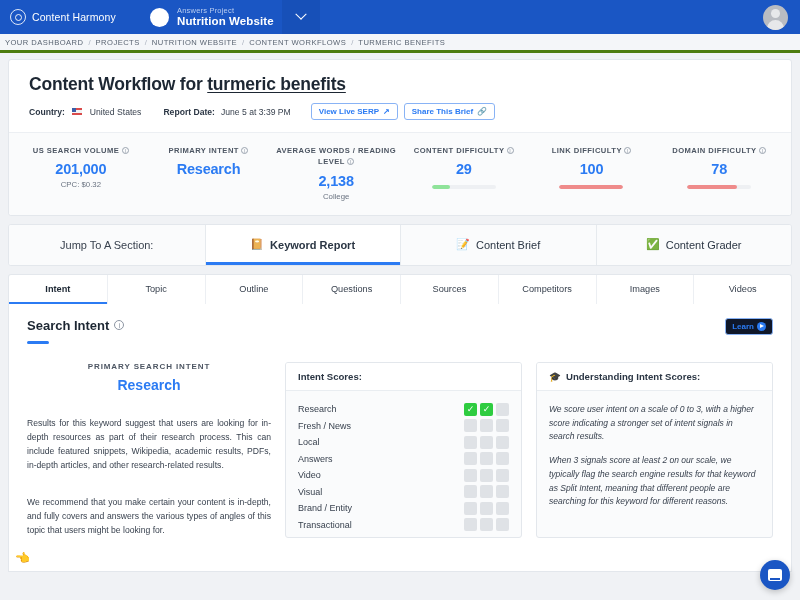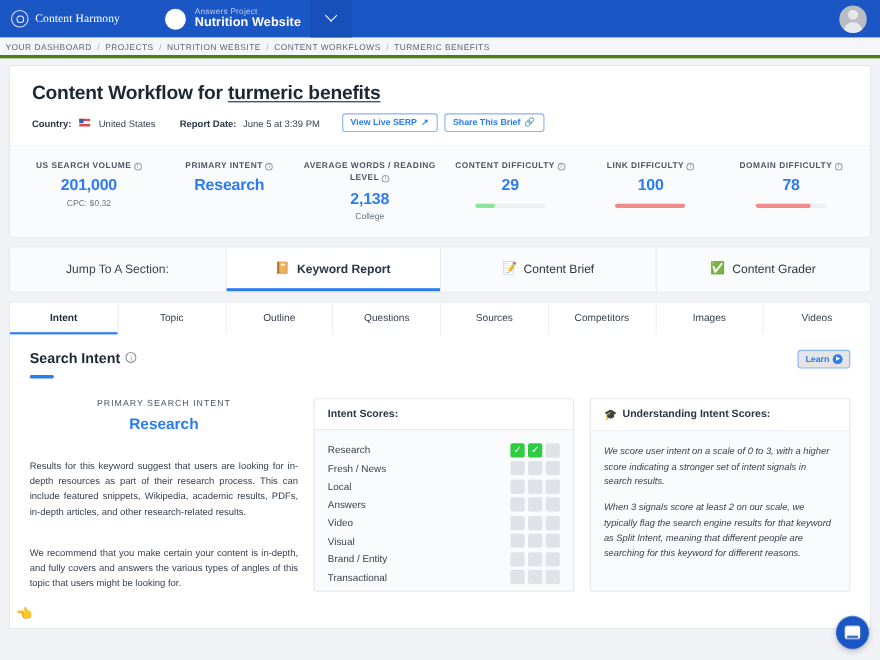--- a/index.html
+++ b/index.html
@@ -14,21 +14,21 @@
   
   .topnav {
     height: 34px;
     background: #1a56c4;
     display: flex;
     align-items: center;
     position: relative;
   }
   .brand {
     display: flex; align-items: center; gap: 6px;
-    padding-left: 10px; width: 140px; font-family: Liberation Serif, serif;
+    padding-left: 10px; width: 140px;
   }
   .brand-logo {
     width: 16px; height: 16px; border-radius: 50%;
     border: 1.5px solid rgba(255,255,255,.85);
     display: flex; align-items: center; justify-content: center;
     flex-shrink: 0;
   }
   .brand-logo i {
     width: 7px; height: 7px; border-radius: 50%;
     border: 1.2px solid rgba(255,255,255,.9);
@@ -168,40 +168,40 @@
   
   .panel {
     background: #fff; border: 1px solid #e3e7ec; border-top: none;
     height: 268px; padding: 14px 18px 0 18px; position: relative;
   }
   .panel-head { display: flex; align-items: flex-start; justify-content: space-between; }
   .panel-title { font-size: 13px; font-weight: bold; color: #1d2733; display: flex; align-items: center; gap: 5px; }
   .ti { width: 10px; height: 10px; border-radius: 50%; border: 1px solid #8d96a3;
         color: #8d96a3; font-size: 7.5px; line-height: 9px; text-align: center; font-weight: normal; }
   .learn-btn {
-    border: 1px solid #89b3f5; border-radius: 3px; background: #e5e5e5;
+    border: 1px solid #89b3f5; border-radius: 3px; background: #0f172a;
     color: #2b7bf3; font-size: 8px; font-weight: bold;
     padding: 3px 6px; display: inline-flex; align-items: center; gap: 3px; cursor: pointer;
   }
   .play-dot {
     width: 9px; height: 9px; border-radius: 50%; background: #2b7bf3;
     display: inline-flex; align-items: center; justify-content: center;
   }
   .play-dot::after {
     content: ""; width: 0; height: 0;
     border-left: 4px solid #fff; border-top: 2.5px solid transparent; border-bottom: 2.5px solid transparent;
     margin-left: 1px;
   }
   .title-rule { width: 22px; height: 3px; background: #2b7bf3; border-radius: 2px; margin-top: 8px; }
 
   .cols { display: flex; gap: 14px; margin-top: 18px; }
 
   .col-left { width: 244px; }
   .pl-kicker {
-    font-size: 8px; font-weight: normal; color: #4d5663;
+    font-size: 8px; font-weight: bold; color: #4d5663;
     letter-spacing: .9px; text-align: center; text-transform: uppercase;
   }
   .pl-primary { font-size: 14px; font-weight: bold; color: #2b7bf3; text-align: center; margin-top: 6px; }
   .pl-para {
     font-size: 8.6px; color: #39424f; line-height: 1.62;
     text-align: justify; margin-top: 24px;
   }
   .pl-para + .pl-para { }
 
   .box {

